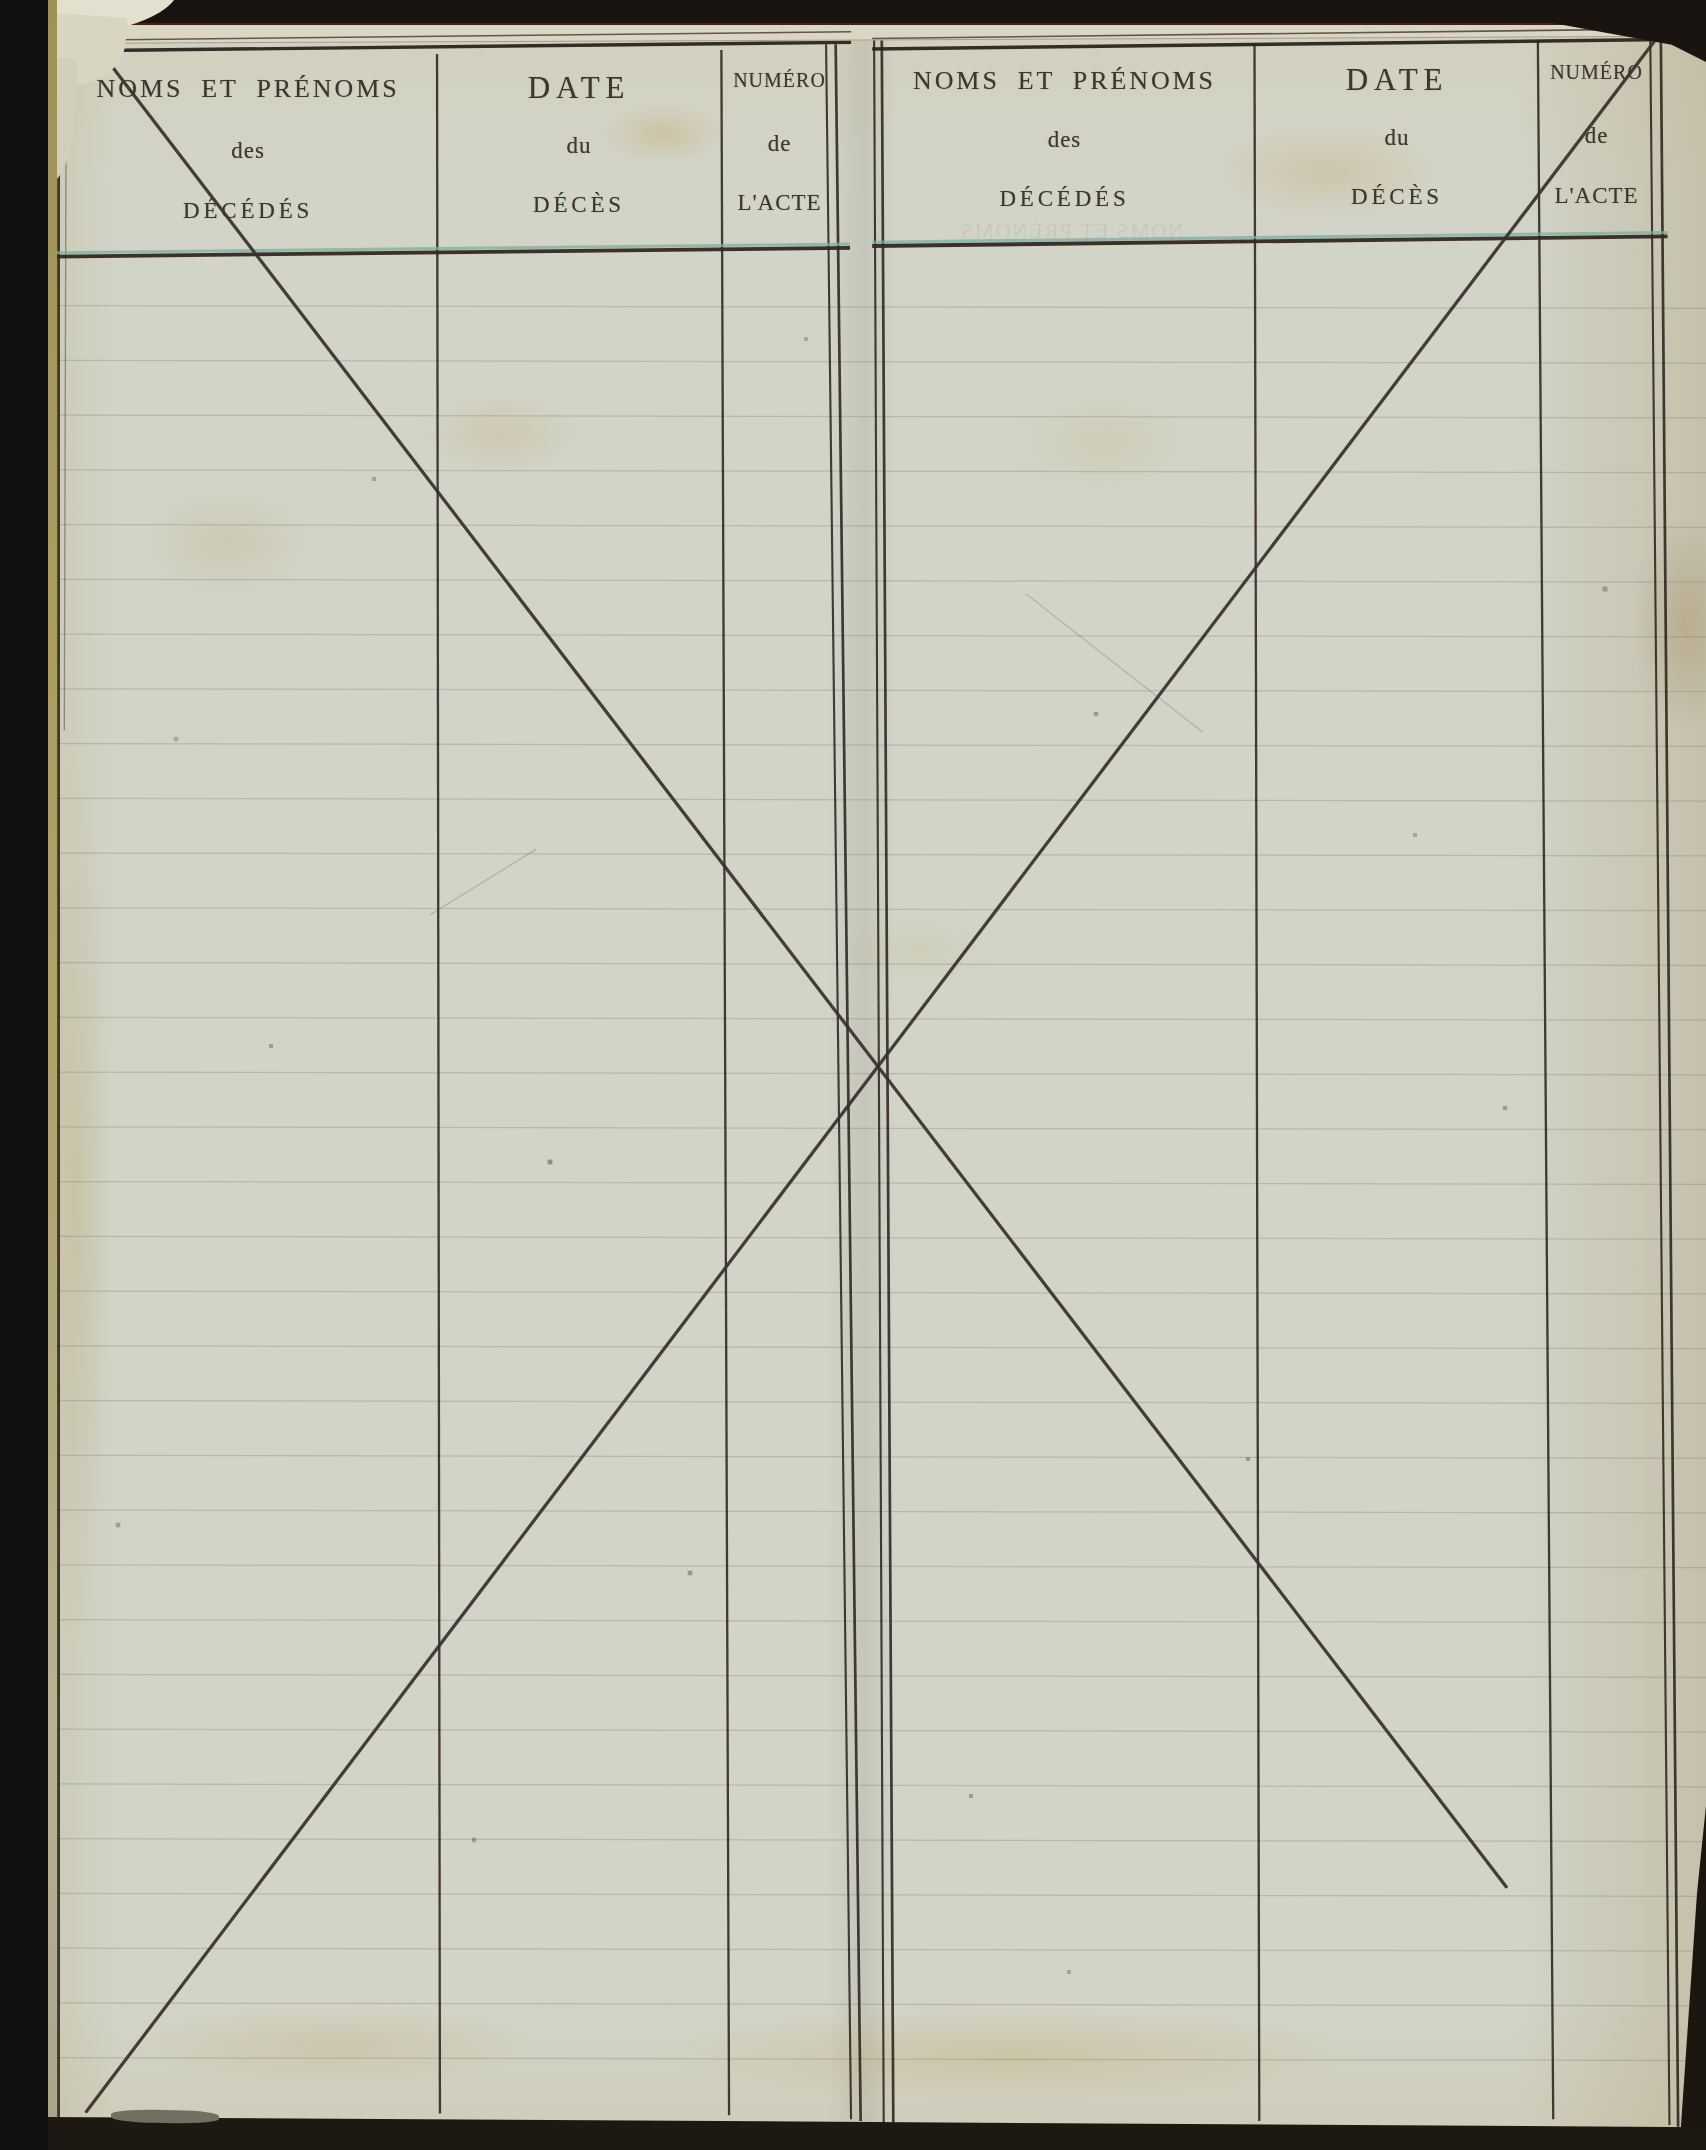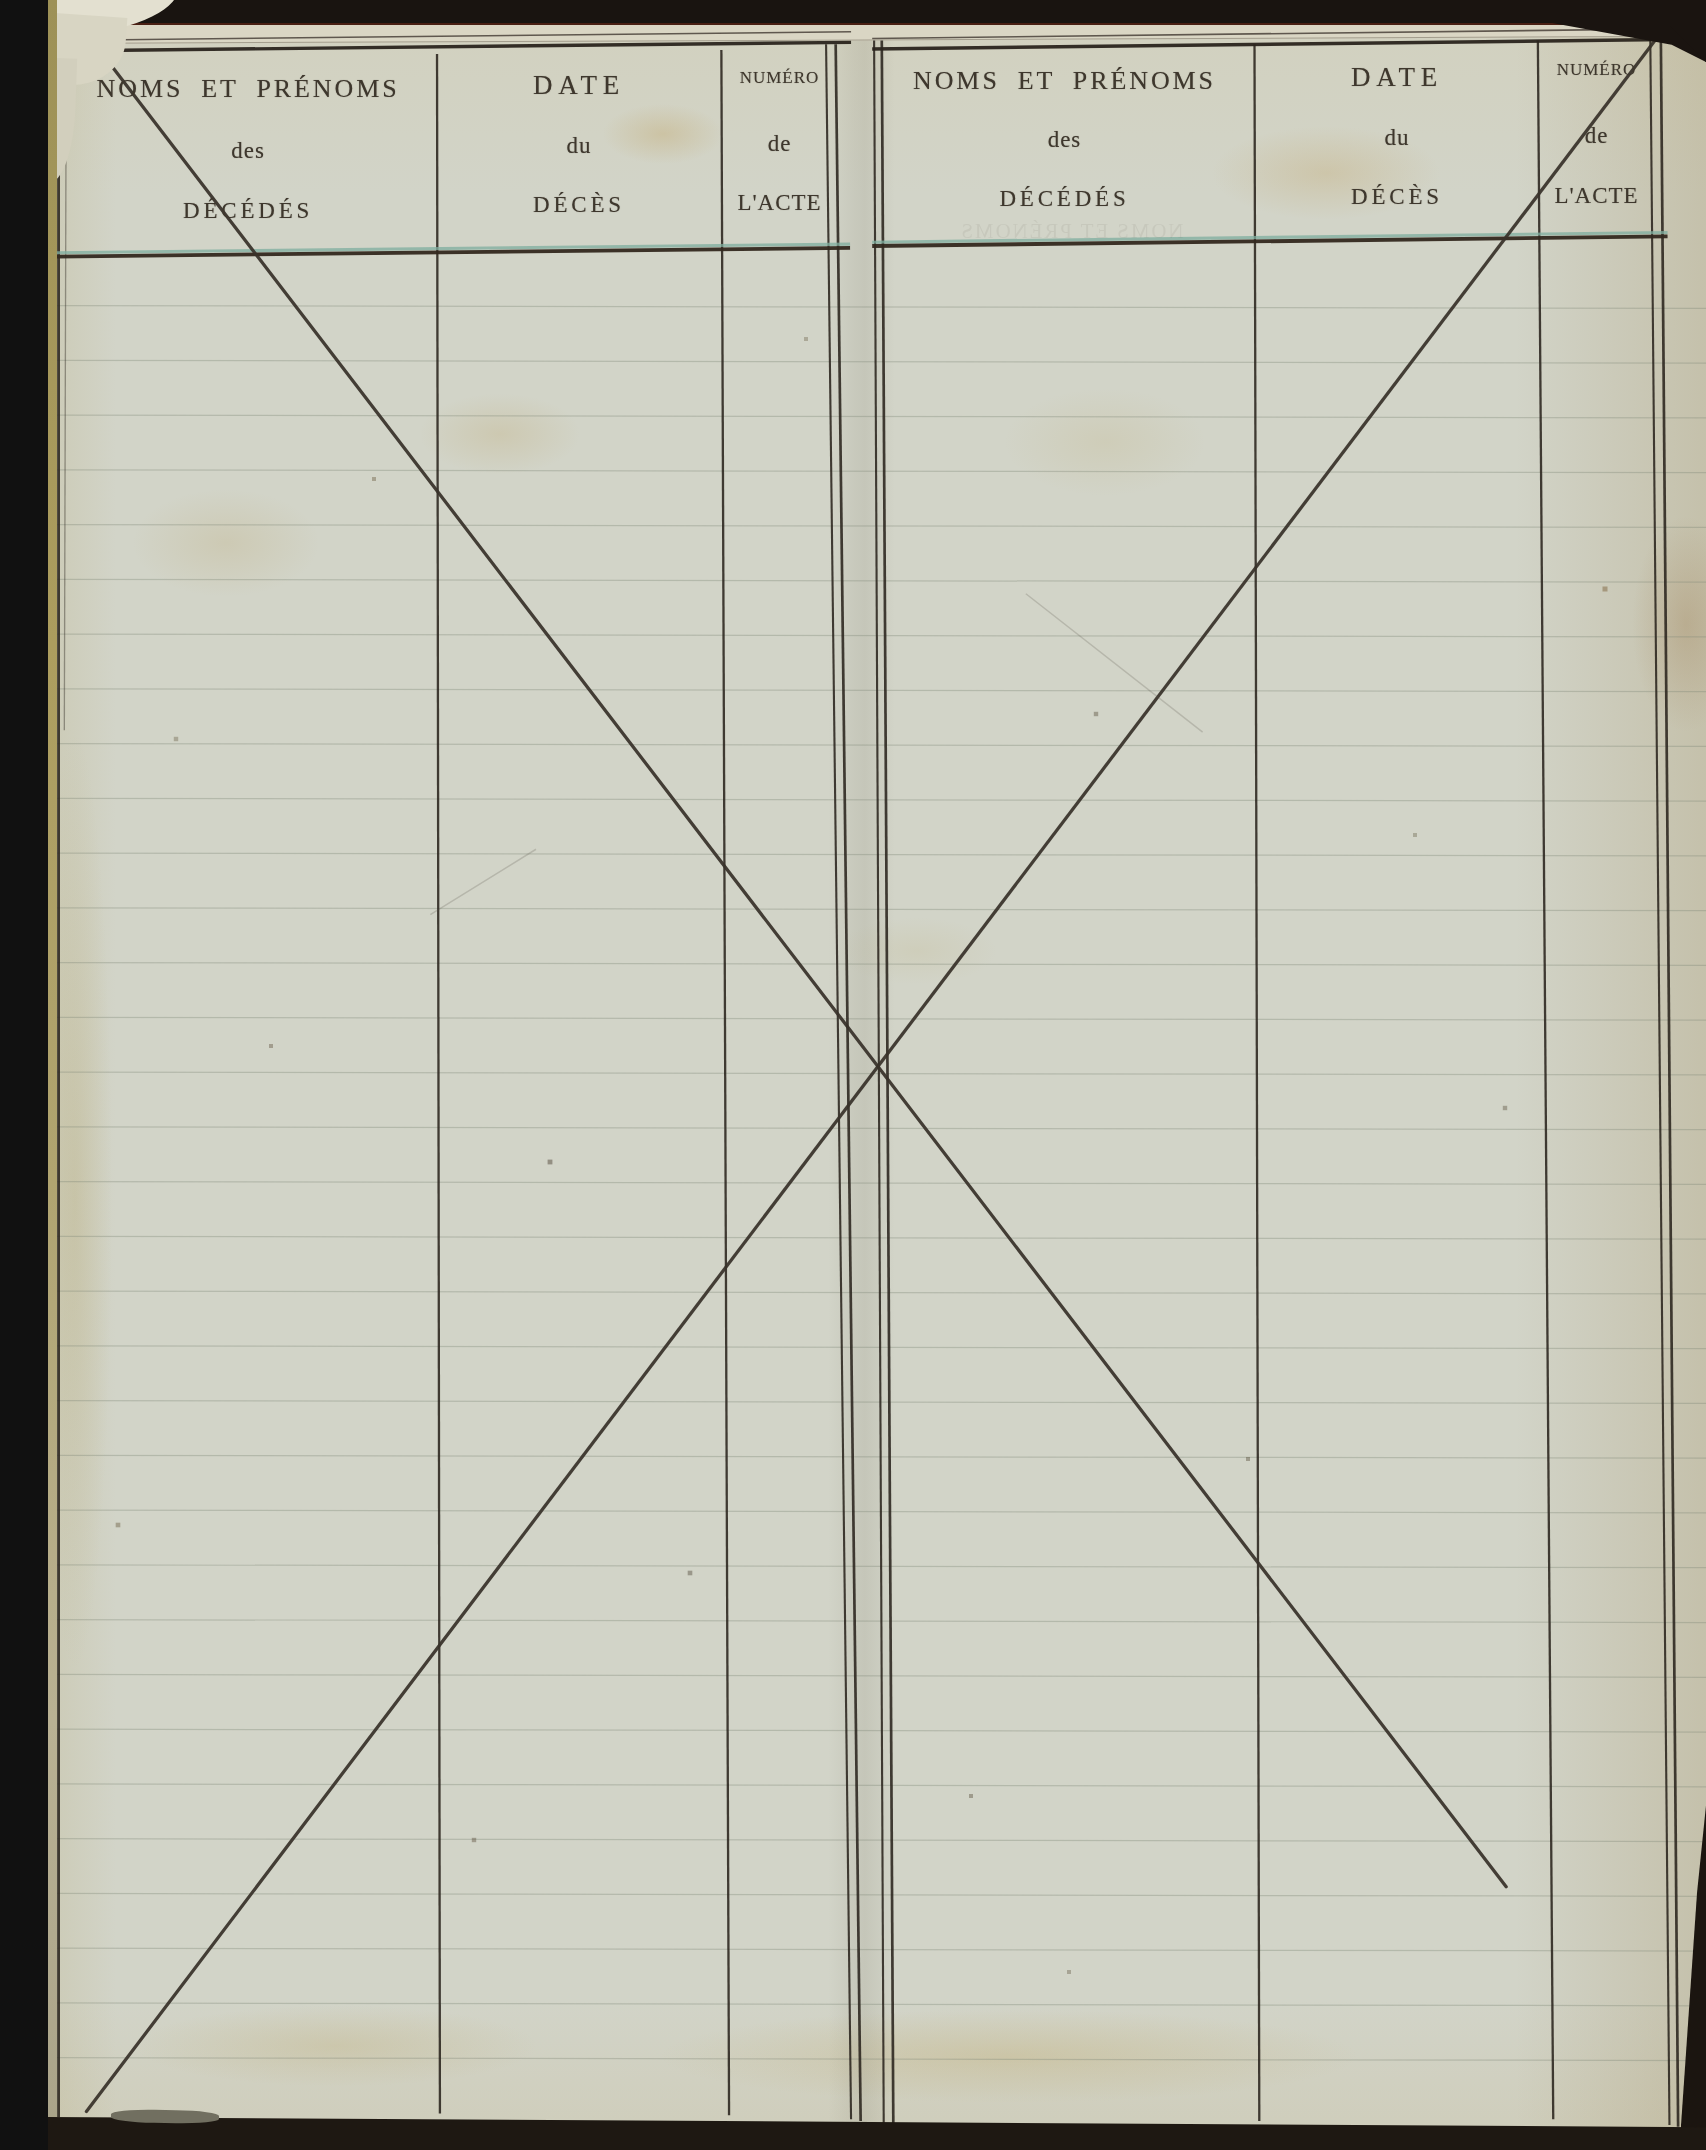--- a/index.html
+++ b/index.html
@@ -40,22 +40,22 @@
   .tborder-thick{stroke:var(--line);stroke-width:3.6;opacity:.95;}
   .hrule-teal{stroke:var(--teal);stroke-width:3.2;opacity:.75;}
   .hrule-dark{stroke:#33291f;stroke-width:4;opacity:.95;}
   .diag{stroke:#38322a;stroke-width:3.4;stroke-linecap:round;opacity:.93;fill:none;}
   .scratch{stroke:#555046;stroke-width:1.6;opacity:.22;}
   .tick{stroke:#3a342c;stroke-width:3;stroke-linecap:round;}
   .feint{stroke:rgb(125,134,118);opacity:.34;stroke-width:1.3;}
   .htext{position:absolute;text-align:center;color:var(--ink);line-height:1.1;
     text-shadow:0 0 1px rgba(62,55,45,.45);white-space:nowrap;}
   .r1{font-size:26px;letter-spacing:2.9px;word-spacing:8.6px;}
-  .r1-date{font-size:27px;letter-spacing:5.8px;}
-  .r1-num{font-size:17px;letter-spacing:1px;}
+  .r1-date{font-size:31px;letter-spacing:5.8px;}
+  .r1-num{font-size:20px;letter-spacing:1px;}
   .r2{font-size:23px;letter-spacing:1px;}
   .r3{font-size:23px;letter-spacing:3.8px;}
   .r3-num{font-size:23px;letter-spacing:1px;}
   .ghost{position:absolute;left:865px;top:219px;width:317px;text-align:center;color:#3e372d;
     opacity:.07;font-size:21px;letter-spacing:1.9px;transform:scaleX(-1);}
   .top-edge{position:absolute;left:0;top:0;width:1706px;height:23px;background:#191410;
     border-bottom:2.9px solid rgba(90,35,20,.75);}
   .top-right-wedge{position:absolute;left:1412px;top:0;width:294px;height:86px;background:#1a1410;
     clip-path:polygon(0 0,100% 0,100% 100%,72% 52%,30% 26%,0 26%);}
   .corner1{position:absolute;left:-11.5px;top:-7.7px;width:144px;height:40px;background:#e3e0d0;

